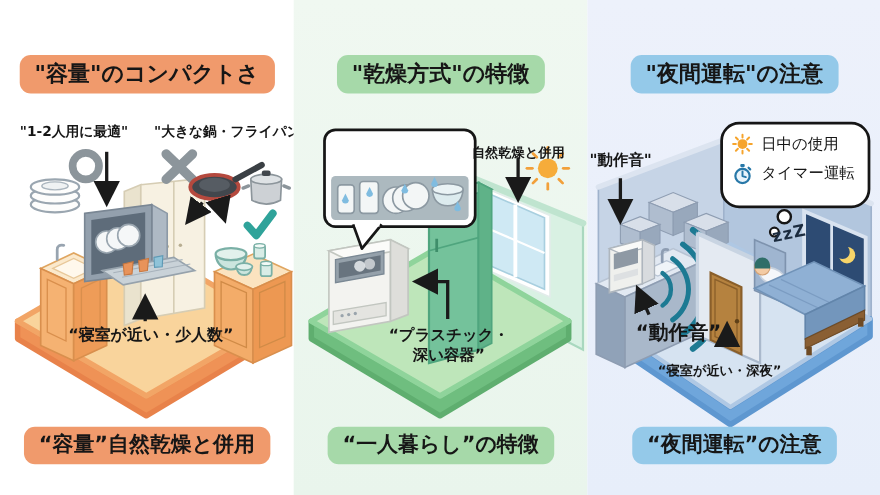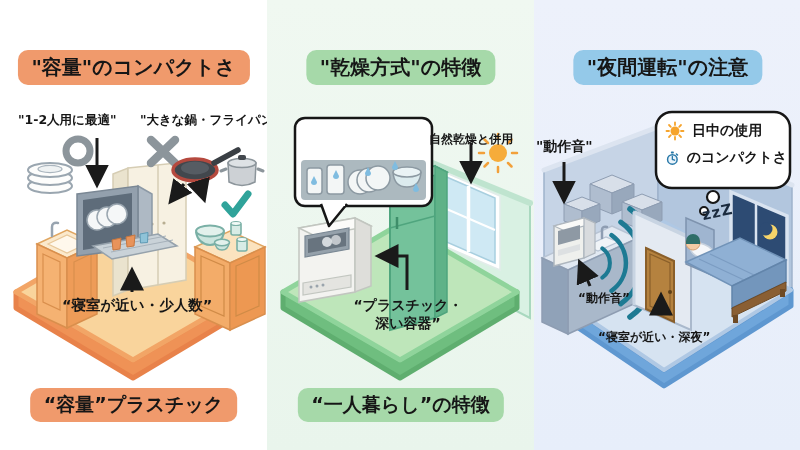--- a/index.html
+++ b/index.html
@@ -13,21 +13,21 @@
   .banner{position:absolute;left:50%;transform:translateX(-50%);white-space:nowrap;
     font-weight:800;color:#161616;border-radius:10px;padding:6px 14px;font-size:20px;line-height:1.15}
   .banner.top{top:50px}
   .banner.bottom{top:388px;font-size:19px}
   .bn-orange{background:#F09A6C}
   .bn-green{background:#A6D9A9}
   .bn-blue{background:#94C9E9}
   .lbl{position:absolute;font-weight:800;color:#161616;text-align:center;line-height:1.3;font-size:13px}
   .nowrap{white-space:nowrap}
   .bubble-rows{position:absolute;left:131px;top:121px;width:122px;display:flex;flex-direction:column;gap:7px}
-  .brow{display:flex;align-items:center;gap:7px;font-weight:700;font-size:14px;white-space:nowrap}
+  .brow{display:flex;align-items:center;gap:7px;font-weight:400;font-size:14px;white-space:nowrap}
   .zzz{transform:rotate(-12deg);font-size:15px;letter-spacing:1px;color:#1B2B3E}
 </style>
 </head>
 <body>
 
 <div class="canvas">
 
   <section class="panel p0">
     <svg class="scene" viewBox="0 0 267 450">
       <defs>
@@ -113,21 +113,21 @@
         <line x1="97" y1="138" x2="97" y2="184" marker-end="url(#ahA)"></line>
         <line x1="184" y1="184" x2="171" y2="201" marker-end="url(#ahA)"></line>
         <line x1="200" y1="186" x2="204" y2="199" marker-end="url(#ahA)"></line>
         <line x1="132" y1="292" x2="132" y2="271" marker-end="url(#ahA)"></line>
       </g>
     </svg>
     <div class="banner top bn-orange">"容量"のコンパクトさ</div>
     <div class="lbl nowrap" style="left:18px;top:112px;font-size:12.5px">"1-2人用に最適"</div>
     <div class="lbl nowrap" style="left:140px;top:112px;font-size:12.5px">"大きな鍋・フライパン"</div>
     <div class="lbl nowrap" style="left:62px;top:296px;font-size:14.5px">“寝室が近い・少人数”</div>
-    <div class="banner bottom bn-orange">“容量”プラスチック</div>
+    <div class="banner bottom bn-orange">“容量”自然乾燥と併用</div>
   </section>
 
   <section class="panel p1">
     <svg class="scene" viewBox="0 0 267 450">
       <defs>
         <marker id="ahB" markerWidth="10" markerHeight="10" refX="6.5" refY="4" orient="auto">
           <path d="M0,0 L8,4 L0,8 Z" fill="#1A1A1A"></path>
         </marker>
       </defs>
       <g>
@@ -320,21 +320,22 @@
           </svg>
         <span>日中の使用</span>
       </div>
       <div class="brow">
         <svg width="20" height="20" viewBox="0 0 20 20">
             <rect x="8" y="1" width="4" height="3" rx="1" fill="#2878A8"></rect>
             <line x1="15.5" y1="4.5" x2="17" y2="6" stroke="#2878A8" stroke-width="2" stroke-linecap="round"></line>
             <circle cx="10" cy="12" r="6.5" fill="#EAF4FB" stroke="#2878A8" stroke-width="2"></circle>
             <path d="M10,12 L10,8 M10,12 L13,13" stroke="#2878A8" stroke-width="1.8" stroke-linecap="round"></path>
           </svg>
-        <span>のコンパクトさ</span>
+        <span>タイマー運転</span>
       </div>
     </div>
     <div class="lbl zzz nowrap" style="left:168px;top:203px">zzZ</div>
-    <div class="lbl nowrap" style="left:44px;top:291px;font-size:12px">“動作音”</div>
+    <div class="lbl nowrap" style="left:44px;top:291px;font-size:18px">“動作音”</div>
     <div class="lbl nowrap" style="left:64px;top:330px;font-size:12px">“寝室が近い・深夜”</div>
+    <div class="banner bottom bn-blue">“夜間運転”の注意</div>
   </section>
 
 </div>
 
 </body></html>

